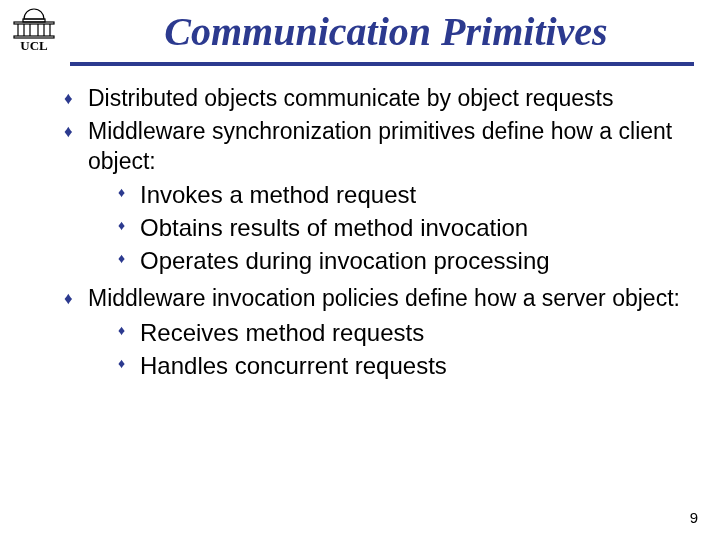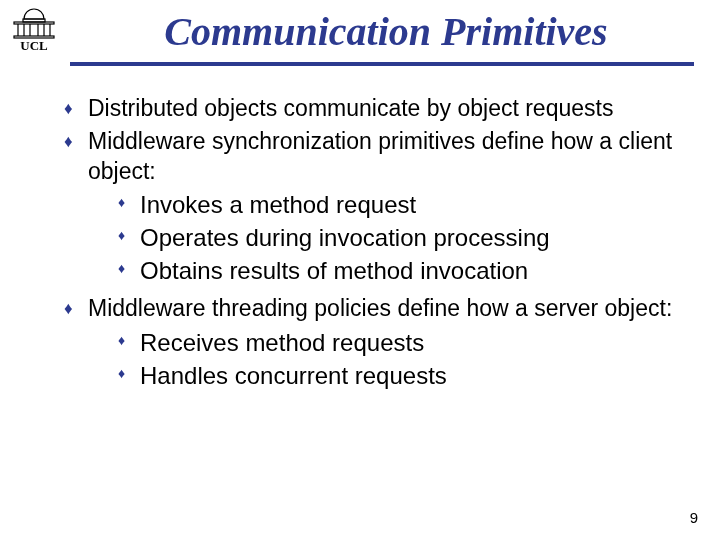--- a/index.html
+++ b/index.html
@@ -40,21 +40,21 @@
     line-height: 1.1;
     padding-top: 6px;
     font-style: italic;
   }
   .rule {
     height: 4px;
     background: #2c3a8f;
     margin: 8px 26px 0 70px;
   }
   .body {
-    padding: 28px 40px 0 64px;
+    padding: 18px 40px 0 64px;
     font-size: 23px;
     line-height: 1.28;
   }
   ul.lvl1 {
     list-style: none;
     margin: 0;
     padding: 0;
   }
   ul.lvl1 > li {
     position: relative;
@@ -134,29 +134,29 @@
       <li>
         <span>Distributed objects communicate by object requests</span>
       </li>
       <li>
         <span>Middleware synchronization primitives define how a client object:</span>
         <ul class="lvl2">
           <li>
             <span>Invokes a method request</span>
           </li>
           <li>
-            <span>Operates during invocation processing</span>
+            <span>Obtains results of method invocation</span>
           </li>
           <li>
-            <span>Obtains results of method invocation</span>
+            <span>Operates during invocation processing</span>
           </li>
         </ul>
       </li>
       <li>
-        <span>Middleware threading policies define how a server object:</span>
+        <span>Middleware invocation policies define how a server object:</span>
         <ul class="lvl2">
           <li>
             <span>Receives method requests</span>
           </li>
           <li>
             <span>Handles concurrent requests</span>
           </li>
         </ul>
       </li>
     </ul>

